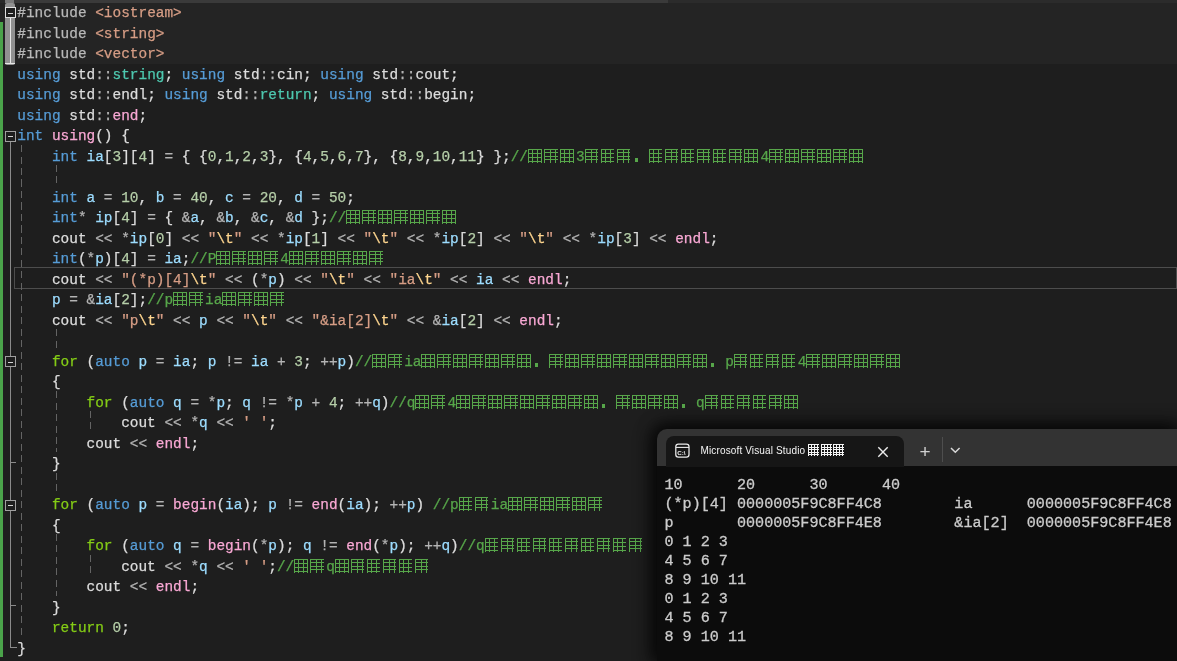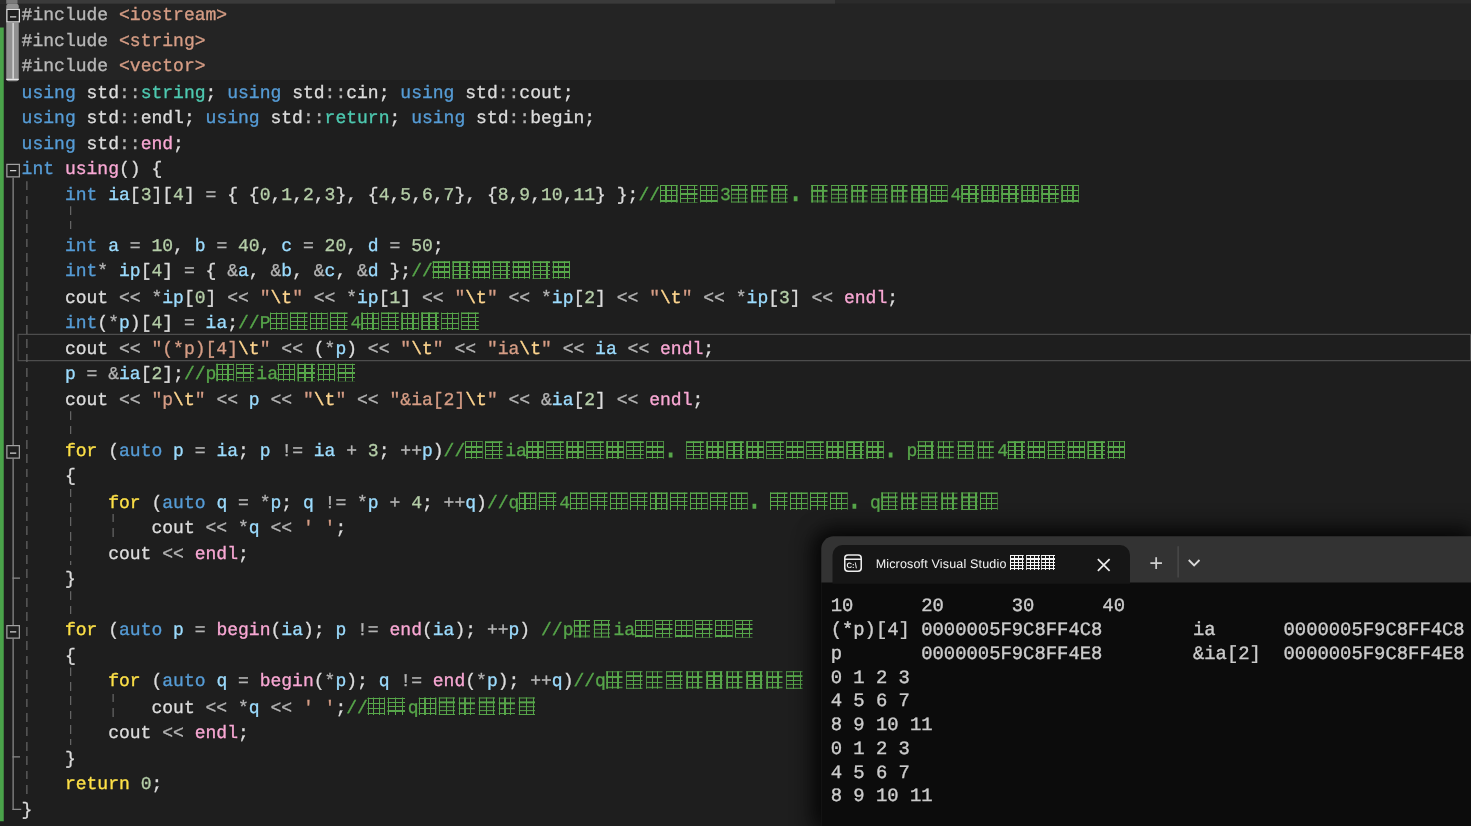--- a/index.html
+++ b/index.html
@@ -14,21 +14,21 @@
 #obarc{left:5.3px;top:62.5px;width:9.5px;height:1.6px;background:#e6e6e6}
 .fbox{width:11px;height:11px;border:1px solid #a0a0a0;background:#1e1e1e;box-sizing:border-box}
 .fbox i{position:absolute;left:2px;right:2px;top:4.5px;height:1px;background:#d4d4d4;display:block}
 .vline{width:1px;background:#8a8a8a}
 .tick{height:1px;background:#8a8a8a}
 .ig{width:1px;background-image:repeating-linear-gradient(180deg,#646464 0 7px,transparent 7px 11.5px)}
 #cur{left:14px;top:266.5px;right:0;height:22px;border:1px solid #4d4d4d;box-sizing:border-box}
 
 pre{margin:0;white-space:pre}
 #code{left:17.3px;top:3px;font-family:"Liberation Mono",monospace;font-size:14.43px;line-height:20.5px;color:#dcdcdc;-webkit-text-stroke:0.25px}
-.k{color:#569cd6}.c{color:#fde047}.t{color:#4ec9b0}.v{color:#9cdcfe}.f{color:#f9a8d4}
+.k{color:#569cd6}.c{color:#84cc16}.t{color:#4ec9b0}.v{color:#9cdcfe}.f{color:#f9a8d4}
 .s{color:#d69d85}.e{color:#ffd68f}.n{color:#b5cea8}.m{color:#57a64a}.o{color:#b4b4b4}.p{color:#b8b8b8}
 
 .m i,.wt i{display:inline-block;width:13.6px;height:14px;margin:0 2.4px 0 0;vertical-align:-2px;
 background-image:repeating-linear-gradient(180deg,currentColor 0 1px,transparent 1px 4.1px),repeating-linear-gradient(90deg,currentColor 0 1px,transparent 1px 4.4px)}
 .m i:nth-of-type(even){background-image:repeating-linear-gradient(180deg,currentColor 0 1px,transparent 1px 3.4px),repeating-linear-gradient(90deg,currentColor 0 1px,transparent 1px 5.6px)}
 .m b{display:inline-block;width:12px;height:13px;margin:0 4px 0 0;vertical-align:-1.5px;position:relative}
 .m b:after{content:"";position:absolute;left:2px;bottom:0;width:3px;height:4px;background:currentColor}
 
 #win{left:656.5px;top:428.5px;width:521px;height:233px;background:#333333;border-top-left-radius:10px;box-shadow:-5px 0 16px 2px rgba(0,0,0,.6),0 -5px 16px 2px rgba(0,0,0,.5)}
 #cons{left:656.5px;top:466px;width:521px;height:195px;background:#0c0c0c}

